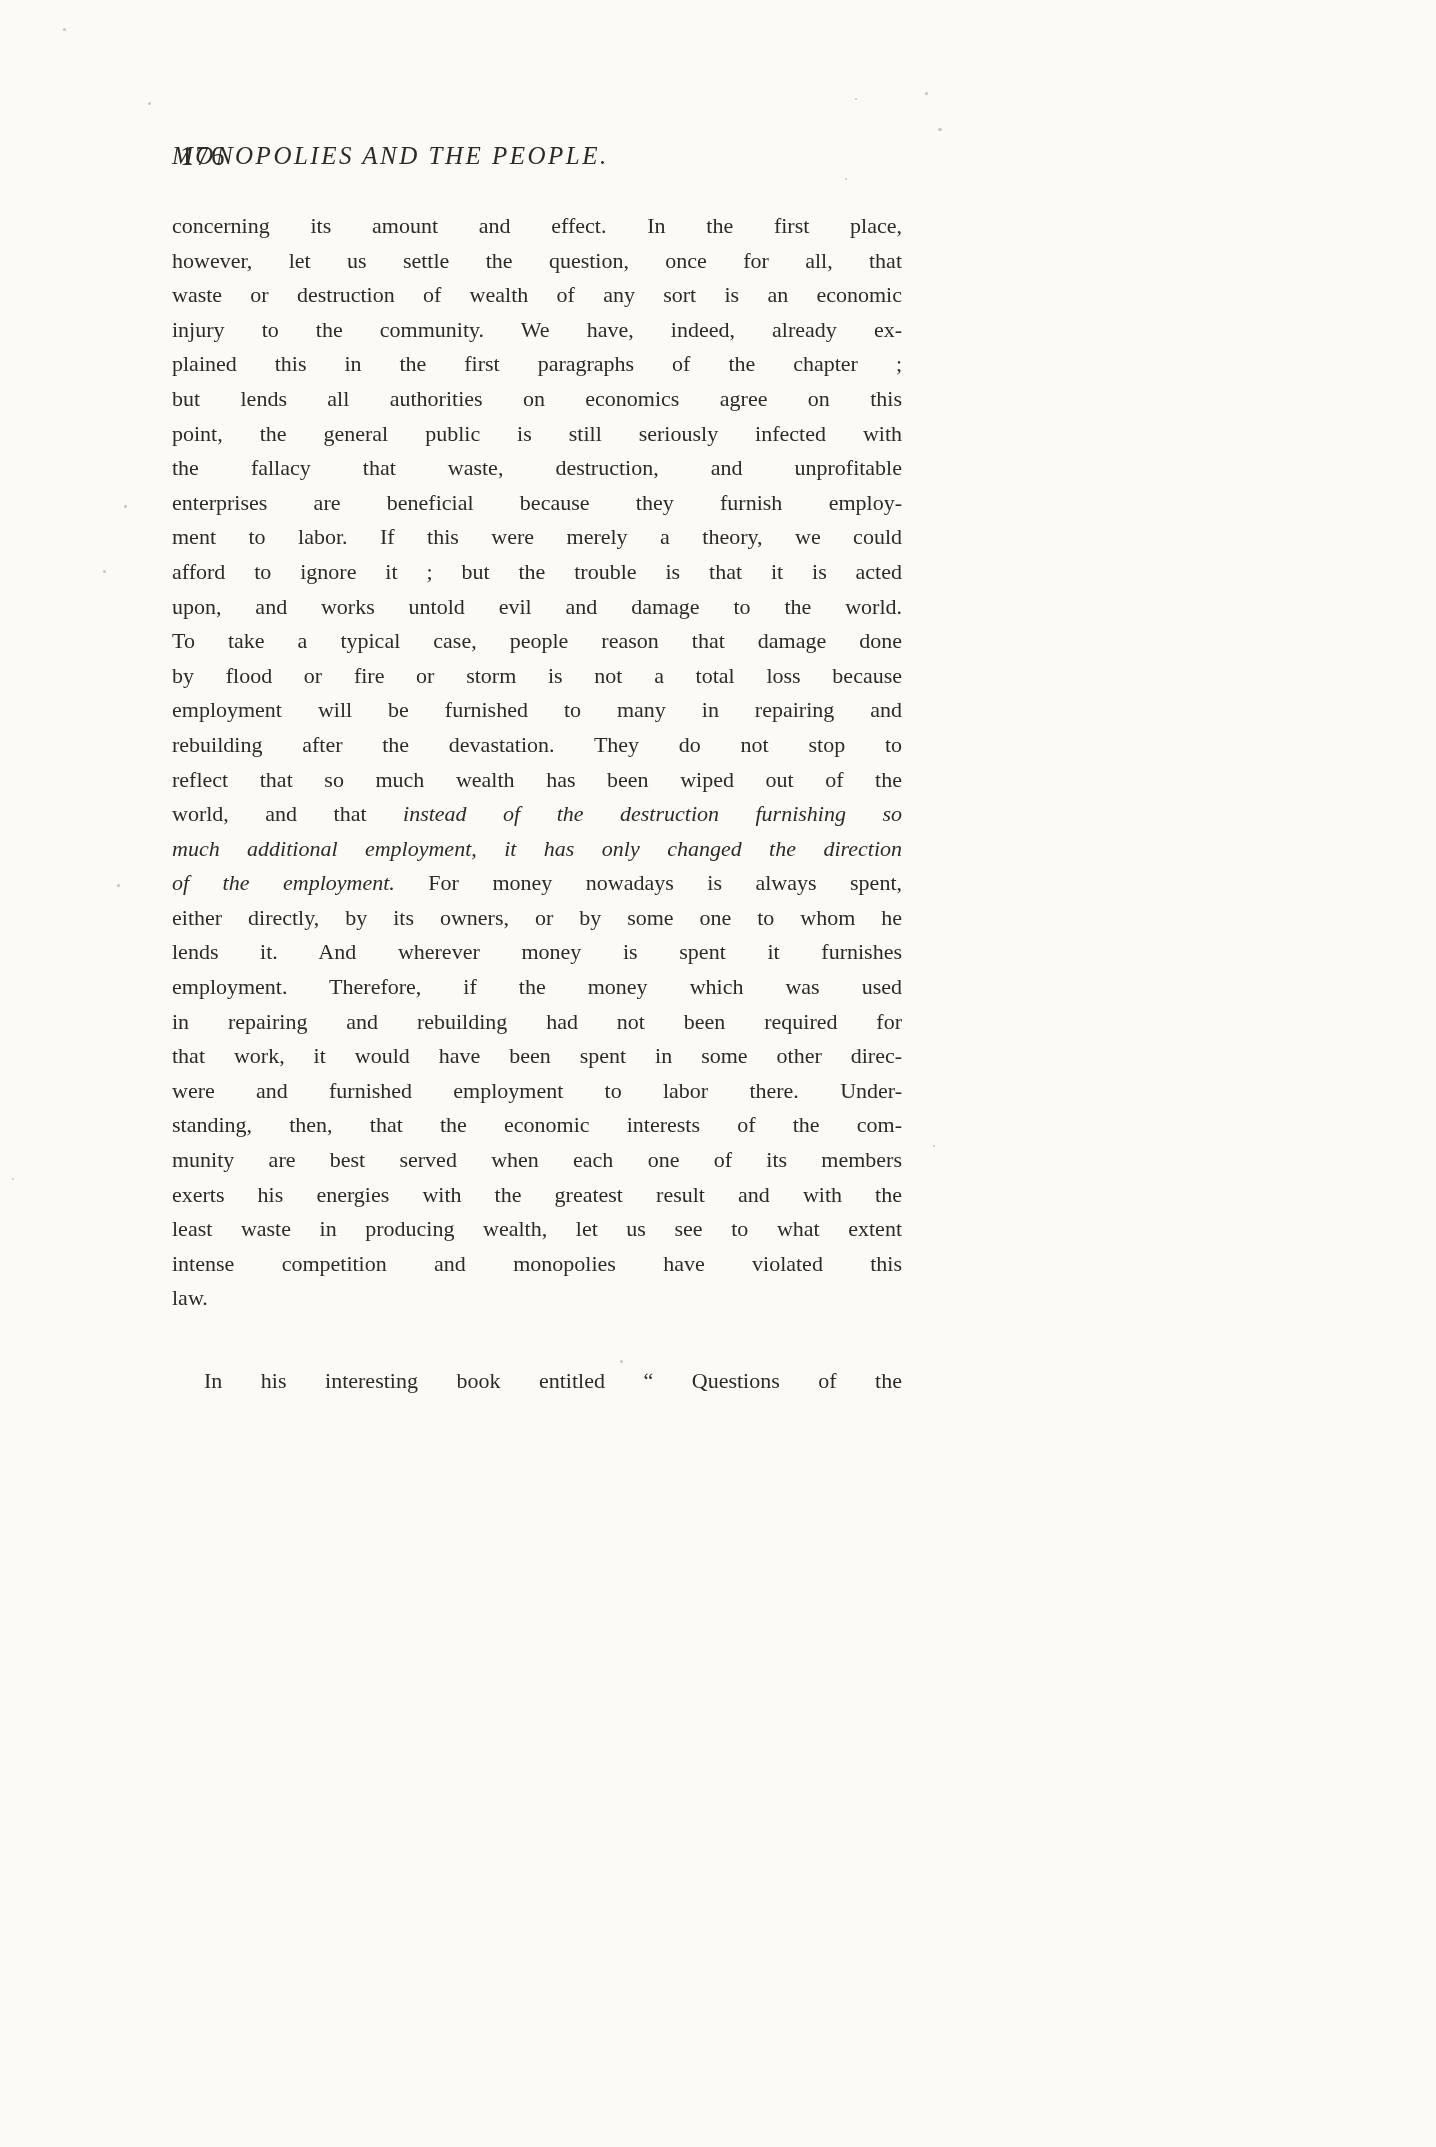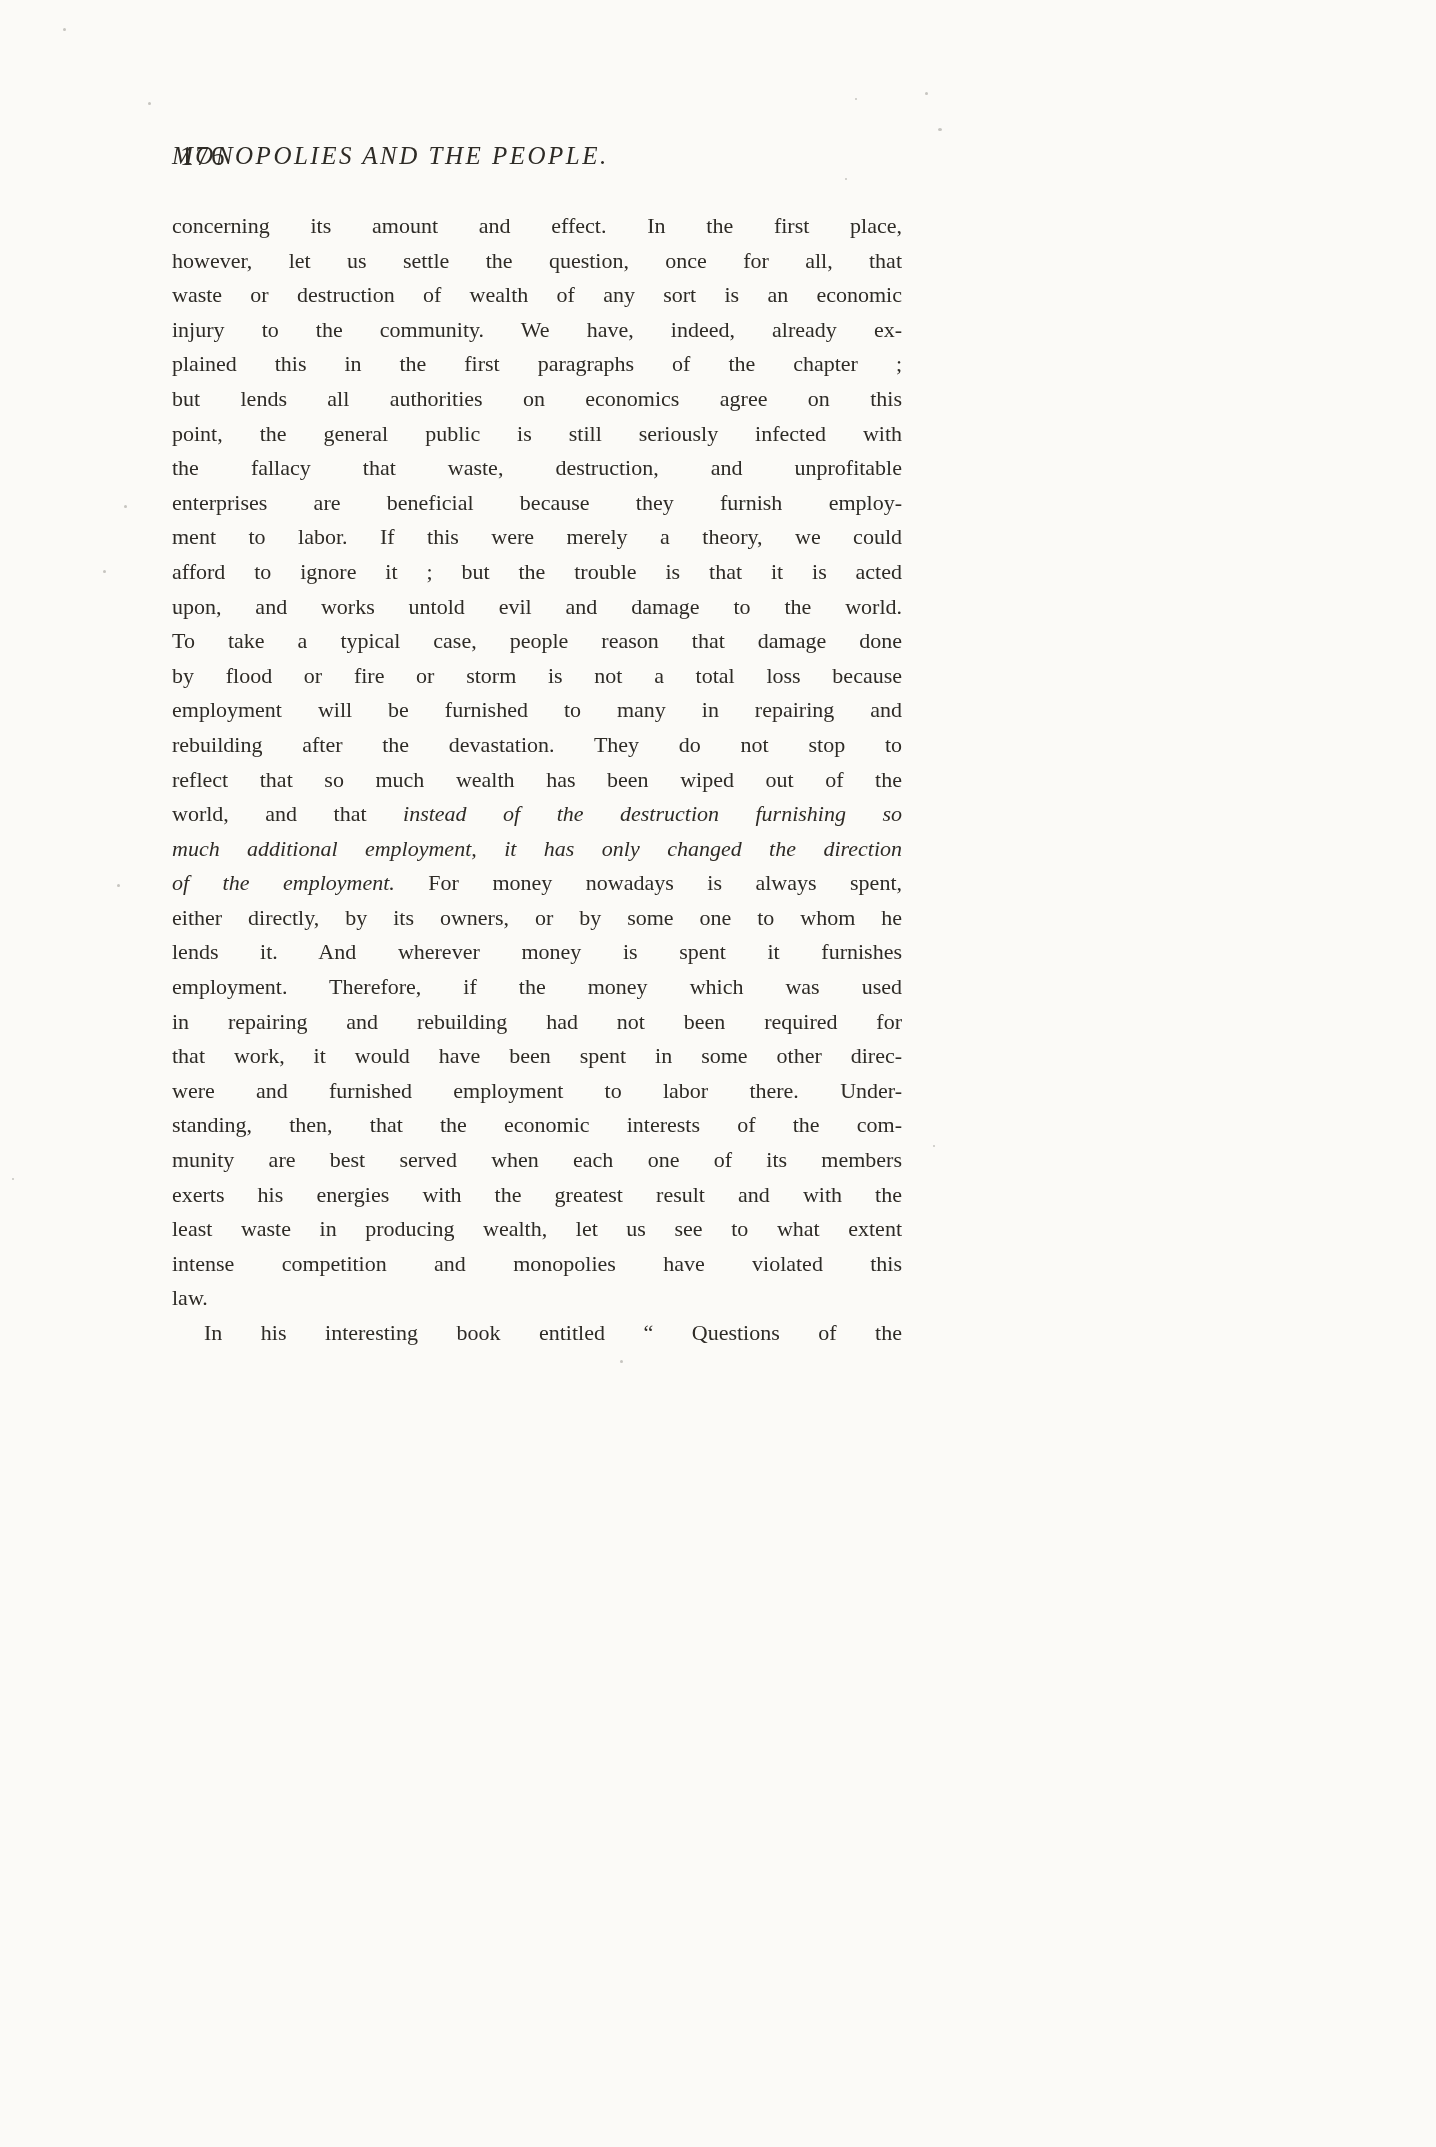--- a/index.html
+++ b/index.html
@@ -46,21 +46,21 @@
     font-size: 22px;
   }
   .line {
     height: 34.6px;
     line-height: 34.6px;
     text-align: justify;
     text-align-last: justify;
     overflow: hidden;
   }
   .line.no-justify { text-align-last: left; }
-  .line.indent { text-indent: 32px; }
+  .line.indent { text-indent: 32px; margin-top: 48px; }
   .it { font-style: italic; }
 
   
   .speck {
     position: absolute;
     background: #85827c;
     border-radius: 50%;
     opacity: 0.45;
   }
 </style>

